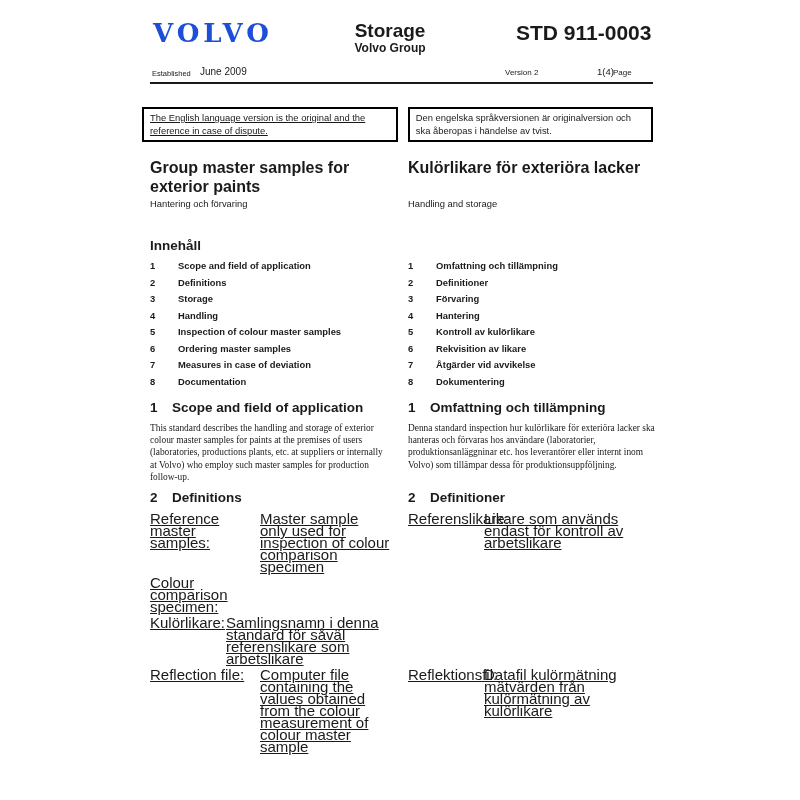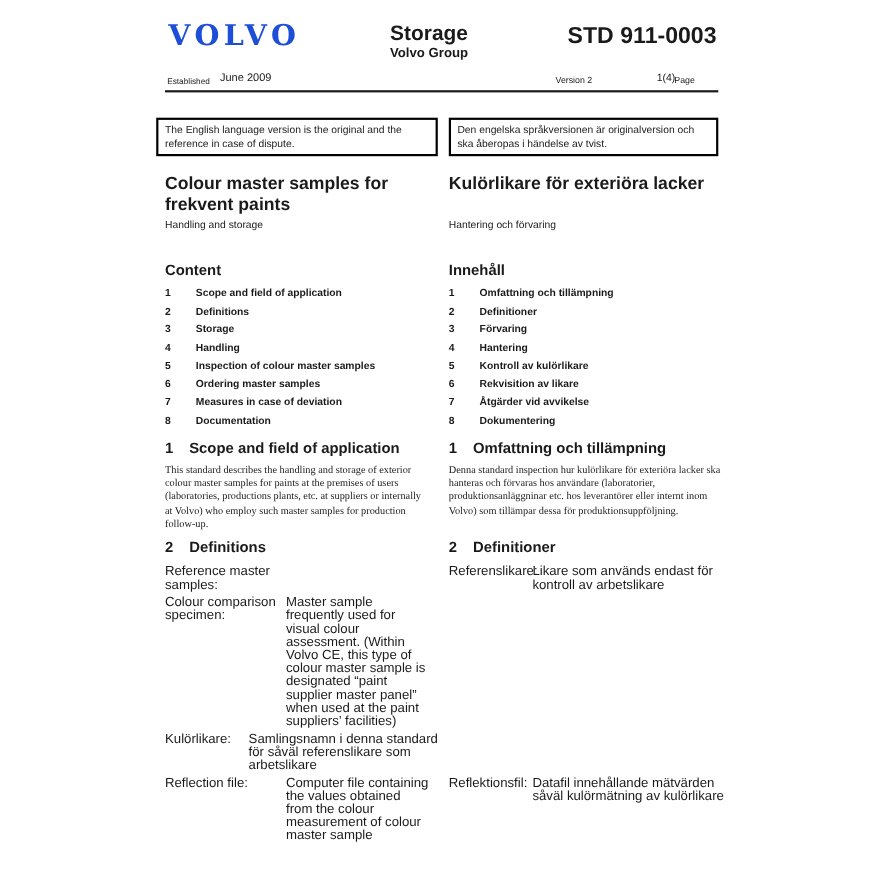--- a/index.html
+++ b/index.html
@@ -22,41 +22,41 @@
   .version{position:absolute;left:505px;top:68px;font-size:8px;}
   .page-label{position:absolute;left:567px;top:68px;font-size:8px;padding-left:46px;}
   .page-value{position:absolute;left:597px;top:66px;font-size:9.5px;}
   .header-rule{position:absolute;left:150px;top:82px;width:503px;height:2px;background:#1a1a1a;}
   
   .notices{position:absolute;left:142px;top:107px;width:511px;display:flex;gap:10px;}
   .notice{
     border:2.5px solid #000;background:#fff;box-sizing:border-box;
     padding:3px 6px;font-size:9.4px;line-height:12.5px;
   }
-  .notice.en{width:288px;}
+  .notice.en{width:288px;text-decoration:underline;}
   .notice.sv{width:276px;}
   
   .content{position:absolute;left:150px;top:158px;width:510px;}
   .row{display:grid;grid-template-columns:240px 252px;column-gap:18px;align-items:start;}
   h1{margin:0;font-size:16px;line-height:19px;font-weight:bold;}
   .subtitle{margin-top:2px;font-size:9.4px;line-height:12px;}
   .toc-heading-row{margin-top:28px;}
   h2{margin:0;font-size:13.5px;line-height:16px;font-weight:bold;}
   .toc-rows{margin-top:6px;}
   .toc-item{display:flex;font-size:9.4px;font-weight:bold;line-height:12px;margin-bottom:4.5px;}
   .toc-item .num{width:28px;flex:none;}
   .sec-heading-row{margin-top:8px;}
   .sec-heading{display:flex;}
   .sec-heading .num{width:22px;flex:none;font-size:13.5px;font-weight:bold;}
   .para-row{margin-top:6px;font-family:Liberation Serif, serif;}
   .para{font-size:9.4px;line-height:12.2px;}
   .s2-row{margin-top:7px;}
   .def-rows{margin-top:7px;}
   .def-row{margin-bottom:4px;}
-  .def-pair{display:grid;font-size:12px;line-height:12px;}
+  .def-pair{display:grid;font-size:15px;line-height:12px;text-decoration:underline;}
   .def-pair.en{grid-template-columns:110px 130px;}
   .def-pair.sv{grid-template-columns:76px 176px;}
 </style>
 </head>
 <body>
 
 <div class="page">
 
   <div class="logo">VOLVO</div>
   <div class="doc-type-block">
@@ -72,31 +72,30 @@
   <div class="header-rule"></div>
 
   <div class="notices">
     <div class="notice en">The English language version is the original and the reference in case of dispute.</div>
     <div class="notice sv">Den engelska språkversionen är originalversion och ska åberopas i händelse av tvist.</div>
   </div>
 
   <div class="content">
 
     <div class="row">
-      <h1>Colour master samples for frekvent paints</h1>
+      <h1>Group master samples for exterior paints</h1>
       <h1>Kulörlikare för exteriöra lacker</h1>
     </div>
 
     <div class="row">
+      <div class="subtitle">Hantering och förvaring</div>
       <div class="subtitle">Handling and storage</div>
-      <div class="subtitle">Hantering och förvaring</div>
     </div>
 
     <div class="row toc-heading-row">
-      <h2>Content</h2>
       <h2>Innehåll</h2>
     </div>
 
     <div class="toc-rows">
       <div class="row">
         <div class="toc-item">
             <span class="num">1</span>
             <span class="lbl">Scope and field of application</span>
           </div>
         <div class="toc-item">
@@ -200,44 +199,44 @@
       <h2 class="sec-heading">
           <span class="num">2</span>
           <span>Definitioner</span>
         </h2>
     </div>
 
     <div class="def-rows">
       <div class="row def-row">
         <div class="def-pair en">
             <span class="term">Reference master samples:</span>
+            <span class="def">Master sample only used for inspection of colour comparison specimen</span>
           </div>
         <div class="def-pair sv">
             <span class="term">Referenslikare:</span>
             <span class="def">Likare som används endast för kontroll av arbetslikare</span>
           </div>
       </div>
       <div class="row def-row">
         <div class="def-pair en">
             <span class="term">Colour comparison specimen:</span>
-            <span class="def">Master sample frequently used for visual colour assessment. (Within Volvo CE, this type of colour master sample is designated “paint supplier master panel” when used at the paint suppliers’ facilities)</span>
           </div>
       </div>
       <div class="row def-row">
         <div class="def-pair sv">
             <span class="term">Kulörlikare:</span>
             <span class="def">Samlingsnamn i denna standard för såväl referenslikare som arbetslikare</span>
           </div>
       </div>
       <div class="row def-row">
         <div class="def-pair en">
             <span class="term">Reflection file:</span>
             <span class="def">Computer file containing the values obtained from the colour measurement of colour master sample</span>
           </div>
         <div class="def-pair sv">
             <span class="term">Reflektionsfil:</span>
-            <span class="def">Datafil innehållande mätvärden såväl kulörmätning av kulörlikare</span>
+            <span class="def">Datafil kulörmätning mätvärden från kulörmätning av kulörlikare</span>
           </div>
       </div>
     </div>
 
   </div>
 </div>
 
 </body></html>

